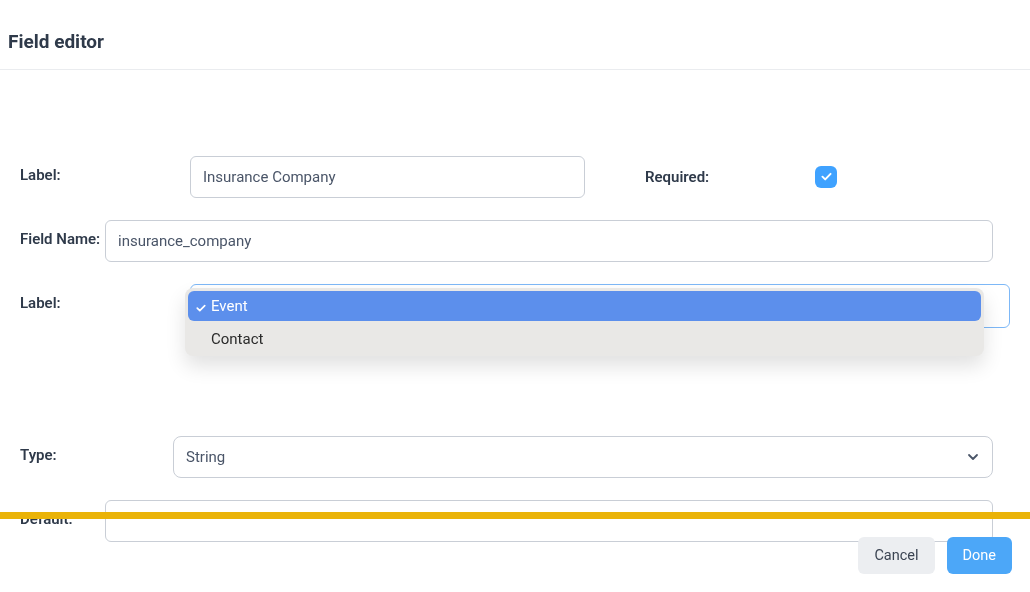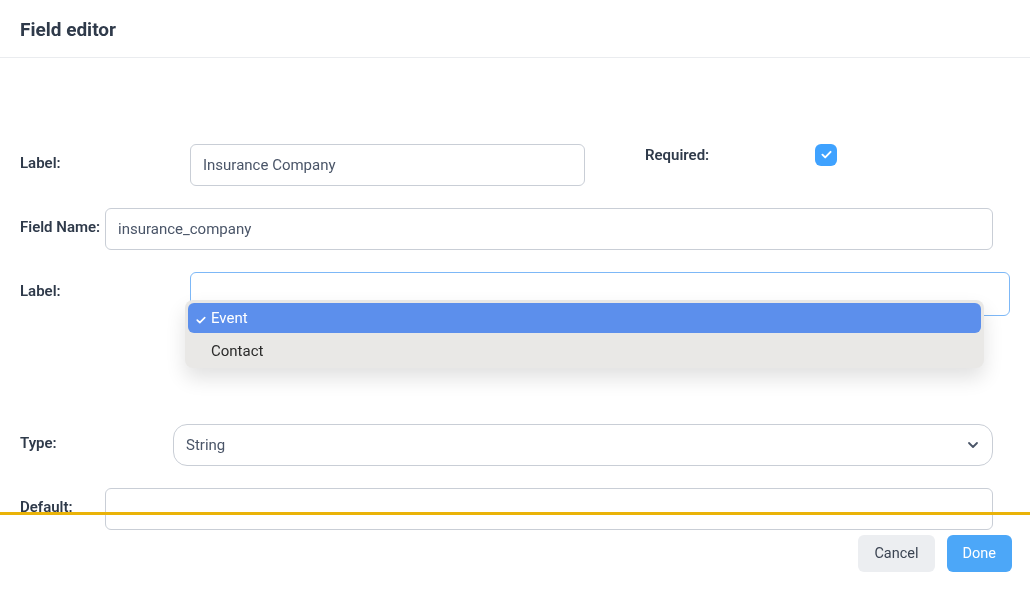--- a/index.html
+++ b/index.html
@@ -6,22 +6,23 @@
   html, body {
     width: 1030px;
     height: 592px;
     font-family: -apple-system, BlinkMacSystemFont, "Segoe UI", Roboto, "Helvetica Neue", Arial, sans-serif;
     color: #2F3A4A;
     background: #ffffff;
     overflow: hidden;
   }
 
   .header {
-    padding: 18px 20px 16px 20px;
+    padding: 18px 20px 16px 8px;
     border-bottom: 1px solid #EAECEF;
+    margin-top: 12px;
   }
   .header h1 {
     font-size: 19px;
     font-weight: 700;
     color: #2F3A4A;
   }
 
   .form-area {
     padding: 86px 20px 20px 20px;
     position: relative;
@@ -47,21 +48,21 @@
     font-size: 15px;
     font-weight: 600;
     color: #2F3A4A;
     padding-top: 10px;
     align-self: flex-start;
   }
 
   .input-col {
     flex: 1;
     display: flex;
-    align-items: flex-start;
+    align-items: center;
   }
 
   input[type=text].text-input,
   textarea.text-input {
     font-family: inherit;
     font-size: 15px;
     color: #4A5568;
     padding: 11px 12px;
     border: 1px solid #C9CED6;
     border-radius: 6px;
@@ -106,21 +107,21 @@
   
   .select-wrap {
     position: relative;
     width: 820px;
   }
   .select-display {
     font-size: 15px;
     color: #4A5568;
     padding: 11px 36px 11px 12px;
     border: 1px solid #C9CED6;
-    border-radius: 14px;
+    border-radius: 8px;
     background: #fff;
     cursor: pointer;
   }
   .chevron {
     position: absolute;
     right: 12px;
     top: 50%;
     transform: translateY(-50%);
     width: 16px; height: 16px;
     pointer-events: none;
@@ -145,21 +146,20 @@
   .dropdown-panel {
     position: absolute;
     left: -5px;
     right: 26px;
     top: 4px;
     background: #E9E8E6;
     border-radius: 8px;
     box-shadow: 0 10px 20px rgba(0,0,0,0.12);
     overflow: hidden;
     padding-bottom: 2px;
-    margin-top: 24px;
   }
   .dropdown-item {
     height: 30px;
     display: flex;
     align-items: center;
     font-size: 15px;
     padding-left: 26px;
     position: relative;
     cursor: pointer;
     color: #2B2B2B;
@@ -178,21 +178,21 @@
     transform: translateY(-50%);
     width: 12px; height: 12px;
   }
   .dropdown-item .check svg { width: 12px; height: 12px; }
 
   
   .footer {
     position: absolute;
     left: 0; right: 0;
     top: 512px;
-    border-top: 3px solid #eab308;
+    border-top: 7px solid #eab308;
     height: 80px;
     display: flex;
     align-items: center;
     justify-content: flex-end;
     padding-right: 18px;
     gap: 12px;
   }
   .btn {
     font-size: 14.5px;
     padding: 10px 16px;

